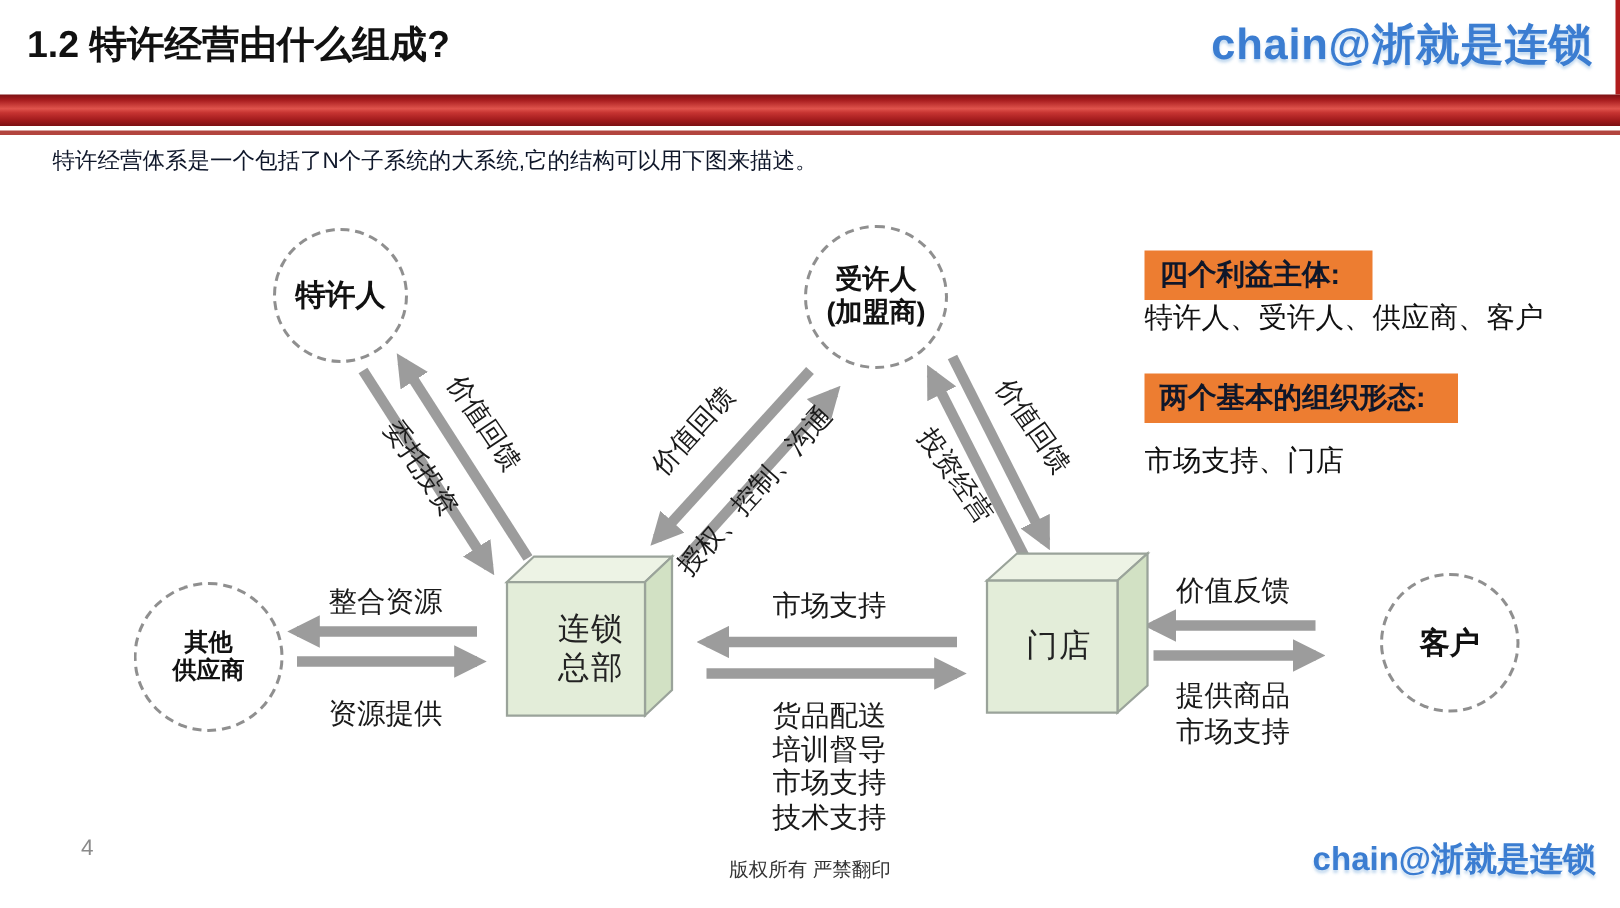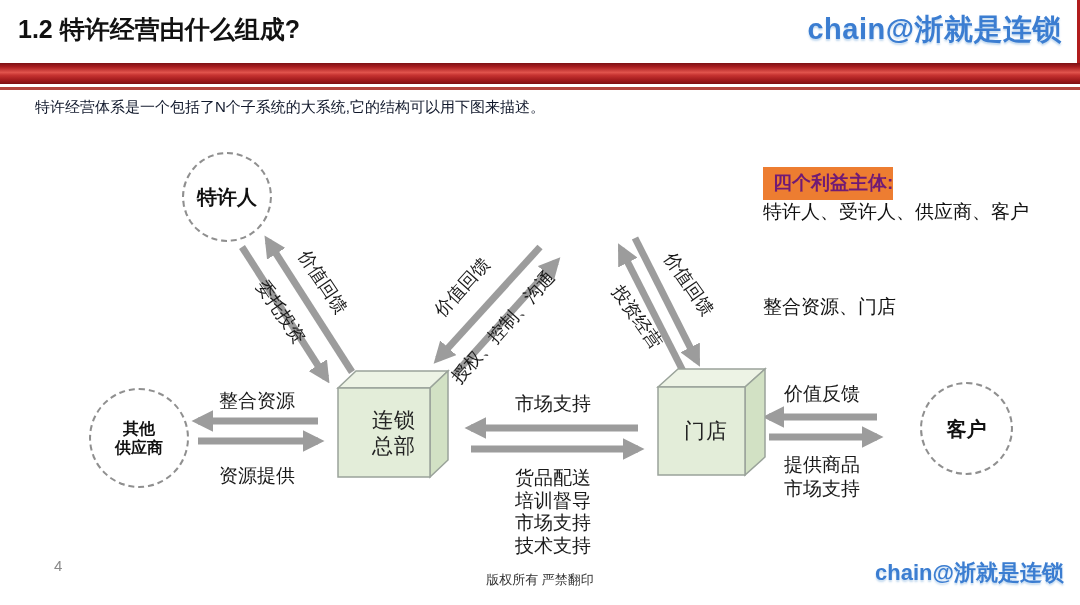--- a/index.html
+++ b/index.html
@@ -35,22 +35,22 @@
   .l-hq{left:338px;top:388px;width:112px;height:89px;}
   .l-store{left:658px;top:387px;width:96px;height:88px;}
 
   
   .edge{position:absolute;font-size:18px;color:#1a1a1a;white-space:nowrap;}
   .edge.center{transform:translate(-50%,-50%);}
   .rot{transform-origin:center;}
   .lines{position:absolute;transform:translateX(-50%);text-align:center;font-size:19px;color:#1a1a1a;line-height:22.5px;white-space:nowrap;}
 
   
-  .badge{position:absolute;background:#ED7D31;color:#701a75;font-weight:bold;font-size:19px;
-    padding:3px 0 4px 10px;}
+  .badge{position:absolute;background:#ED7D31;color:#0f172a;font-weight:bold;font-size:19px;
+    padding:3px 22px 4px 10px;}
   .badge1{left:763px;top:167px;}
   .badge2{left:763px;top:249px;}
   .panel-text{position:absolute;font-size:19px;color:#111;white-space:nowrap;}
   .pt1{left:763px;top:199px;}
   .pt2{left:763px;top:294px;}
 
   
   .page-num{position:absolute;left:54px;top:557px;font-size:15px;color:#8a8a8a;}
   .copyright{position:absolute;left:0;right:0;top:571px;text-align:center;font-size:13px;color:#333;}
   .logo-bottom{position:absolute;right:16px;top:558px;font-size:22px;font-weight:bold;color:#3b7dd1;
@@ -105,20 +105,24 @@
     <g stroke="#9aa39a" stroke-width="1.5">
       <polygon points="658,387 678,369 765,369 745,387" fill="#edf3e5"></polygon>
       <polygon points="745,387 765,369 765,457 745,475" fill="#d2e1c4"></polygon>
       <polygon points="658,387 745,387 745,475 658,475" fill="#e3edd9"></polygon>
     </g>
   </svg>
 
   <div class="circle c-franchisor">
     <span>特许人</span>
   </div>
+  <div class="circle c-franchisee">
+    <span>受许人</span>
+    <span>(加盟商)</span>
+  </div>
   <div class="circle c-supplier">
     <span>其他</span>
     <span>供应商</span>
   </div>
   <div class="circle c-customer">
     <span>客户</span>
   </div>
 
   <div class="cube-label l-hq">
     <span>连锁</span>
@@ -145,19 +149,20 @@
     <div>技术支持</div>
   </div>
   <div class="edge center" style="left:822px;top:394px;font-size:19px;">价值反馈</div>
   <div class="lines" style="left:822px;top:453px;line-height:24px;">
     <div>提供商品</div>
     <div>市场支持</div>
   </div>
 
   <div class="badge badge1">四个利益主体:</div>
   <div class="panel-text pt1">特许人、受许人、供应商、客户</div>
-  <div class="panel-text pt2">整合资源、门店</div>
+  <div class="badge badge2">两个基本的组织形态:</div>
+  <div class="panel-text pt2">市场支持、门店</div>
 
   <div class="page-num">4</div>
   <div class="copyright">版权所有  严禁翻印</div>
   <div class="logo-bottom">chain@浙就是连锁</div>
 
 </div>
 
 </body></html>

